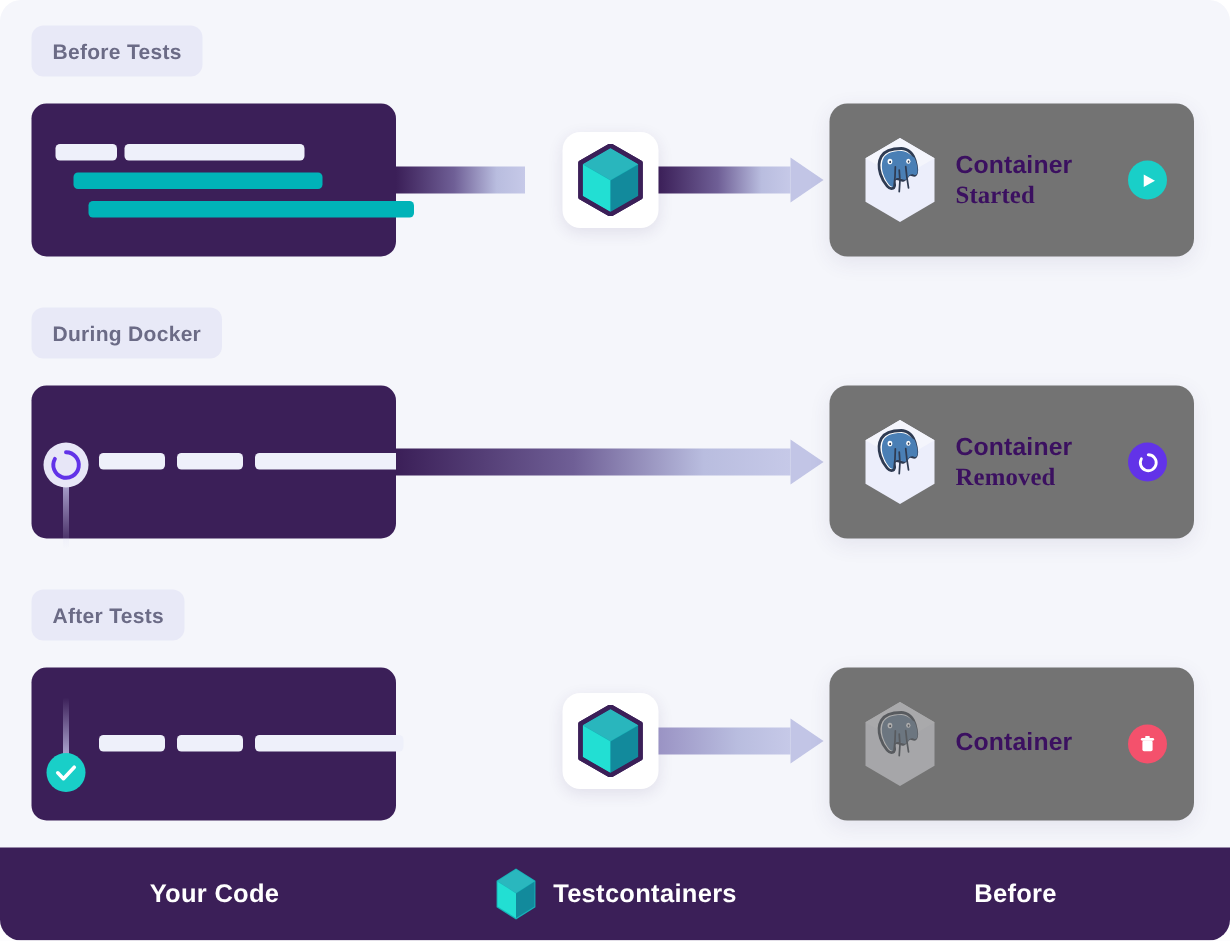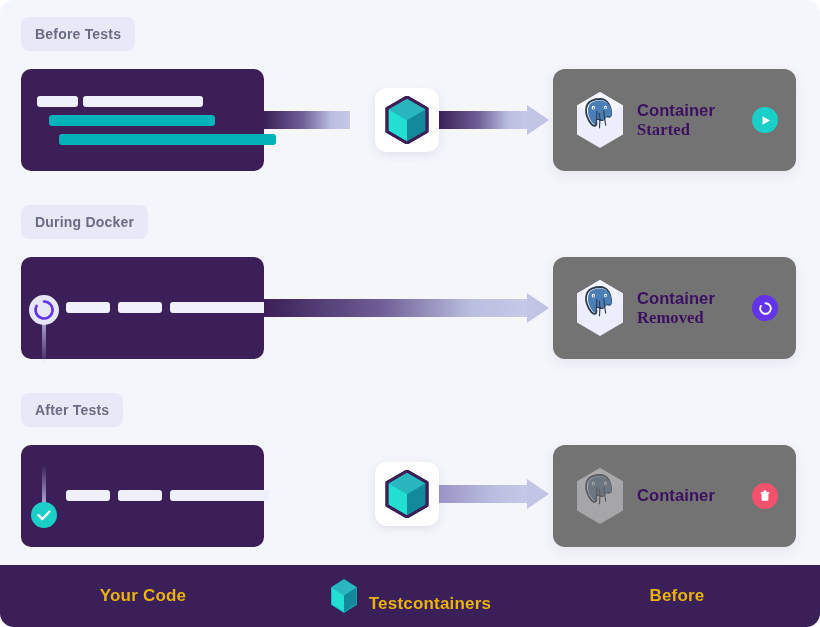--- a/index.html
+++ b/index.html
@@ -67,22 +67,22 @@
   .badge-remove{background:#f4516c;}
 
   .faded{opacity:.42;filter:grayscale(.55);}
 
   
   #footer{
     position:absolute;left:0;bottom:0;width:820px;height:62px;
     background:#3b1f58;display:flex;align-items:center;
   }
   .foot-item{
-    color:#eab308;font-size:17px;font-weight:bold;letter-spacing:.2px;
-    display:flex;align-items:flex-end;justify-content:center;
+    color:#ffffff;font-size:17px;font-weight:bold;letter-spacing:.2px;
+    display:flex;align-items:center;justify-content:center;
   }
   #foot-your-code{position:absolute;left:0;width:286px;}
   #foot-tc{position:absolute;left:286px;width:248px;gap:10px;}
   #foot-docker{position:absolute;left:534px;width:286px;}
 </style>
 </head>
 <body>
 
 <div id="canvas">
 

